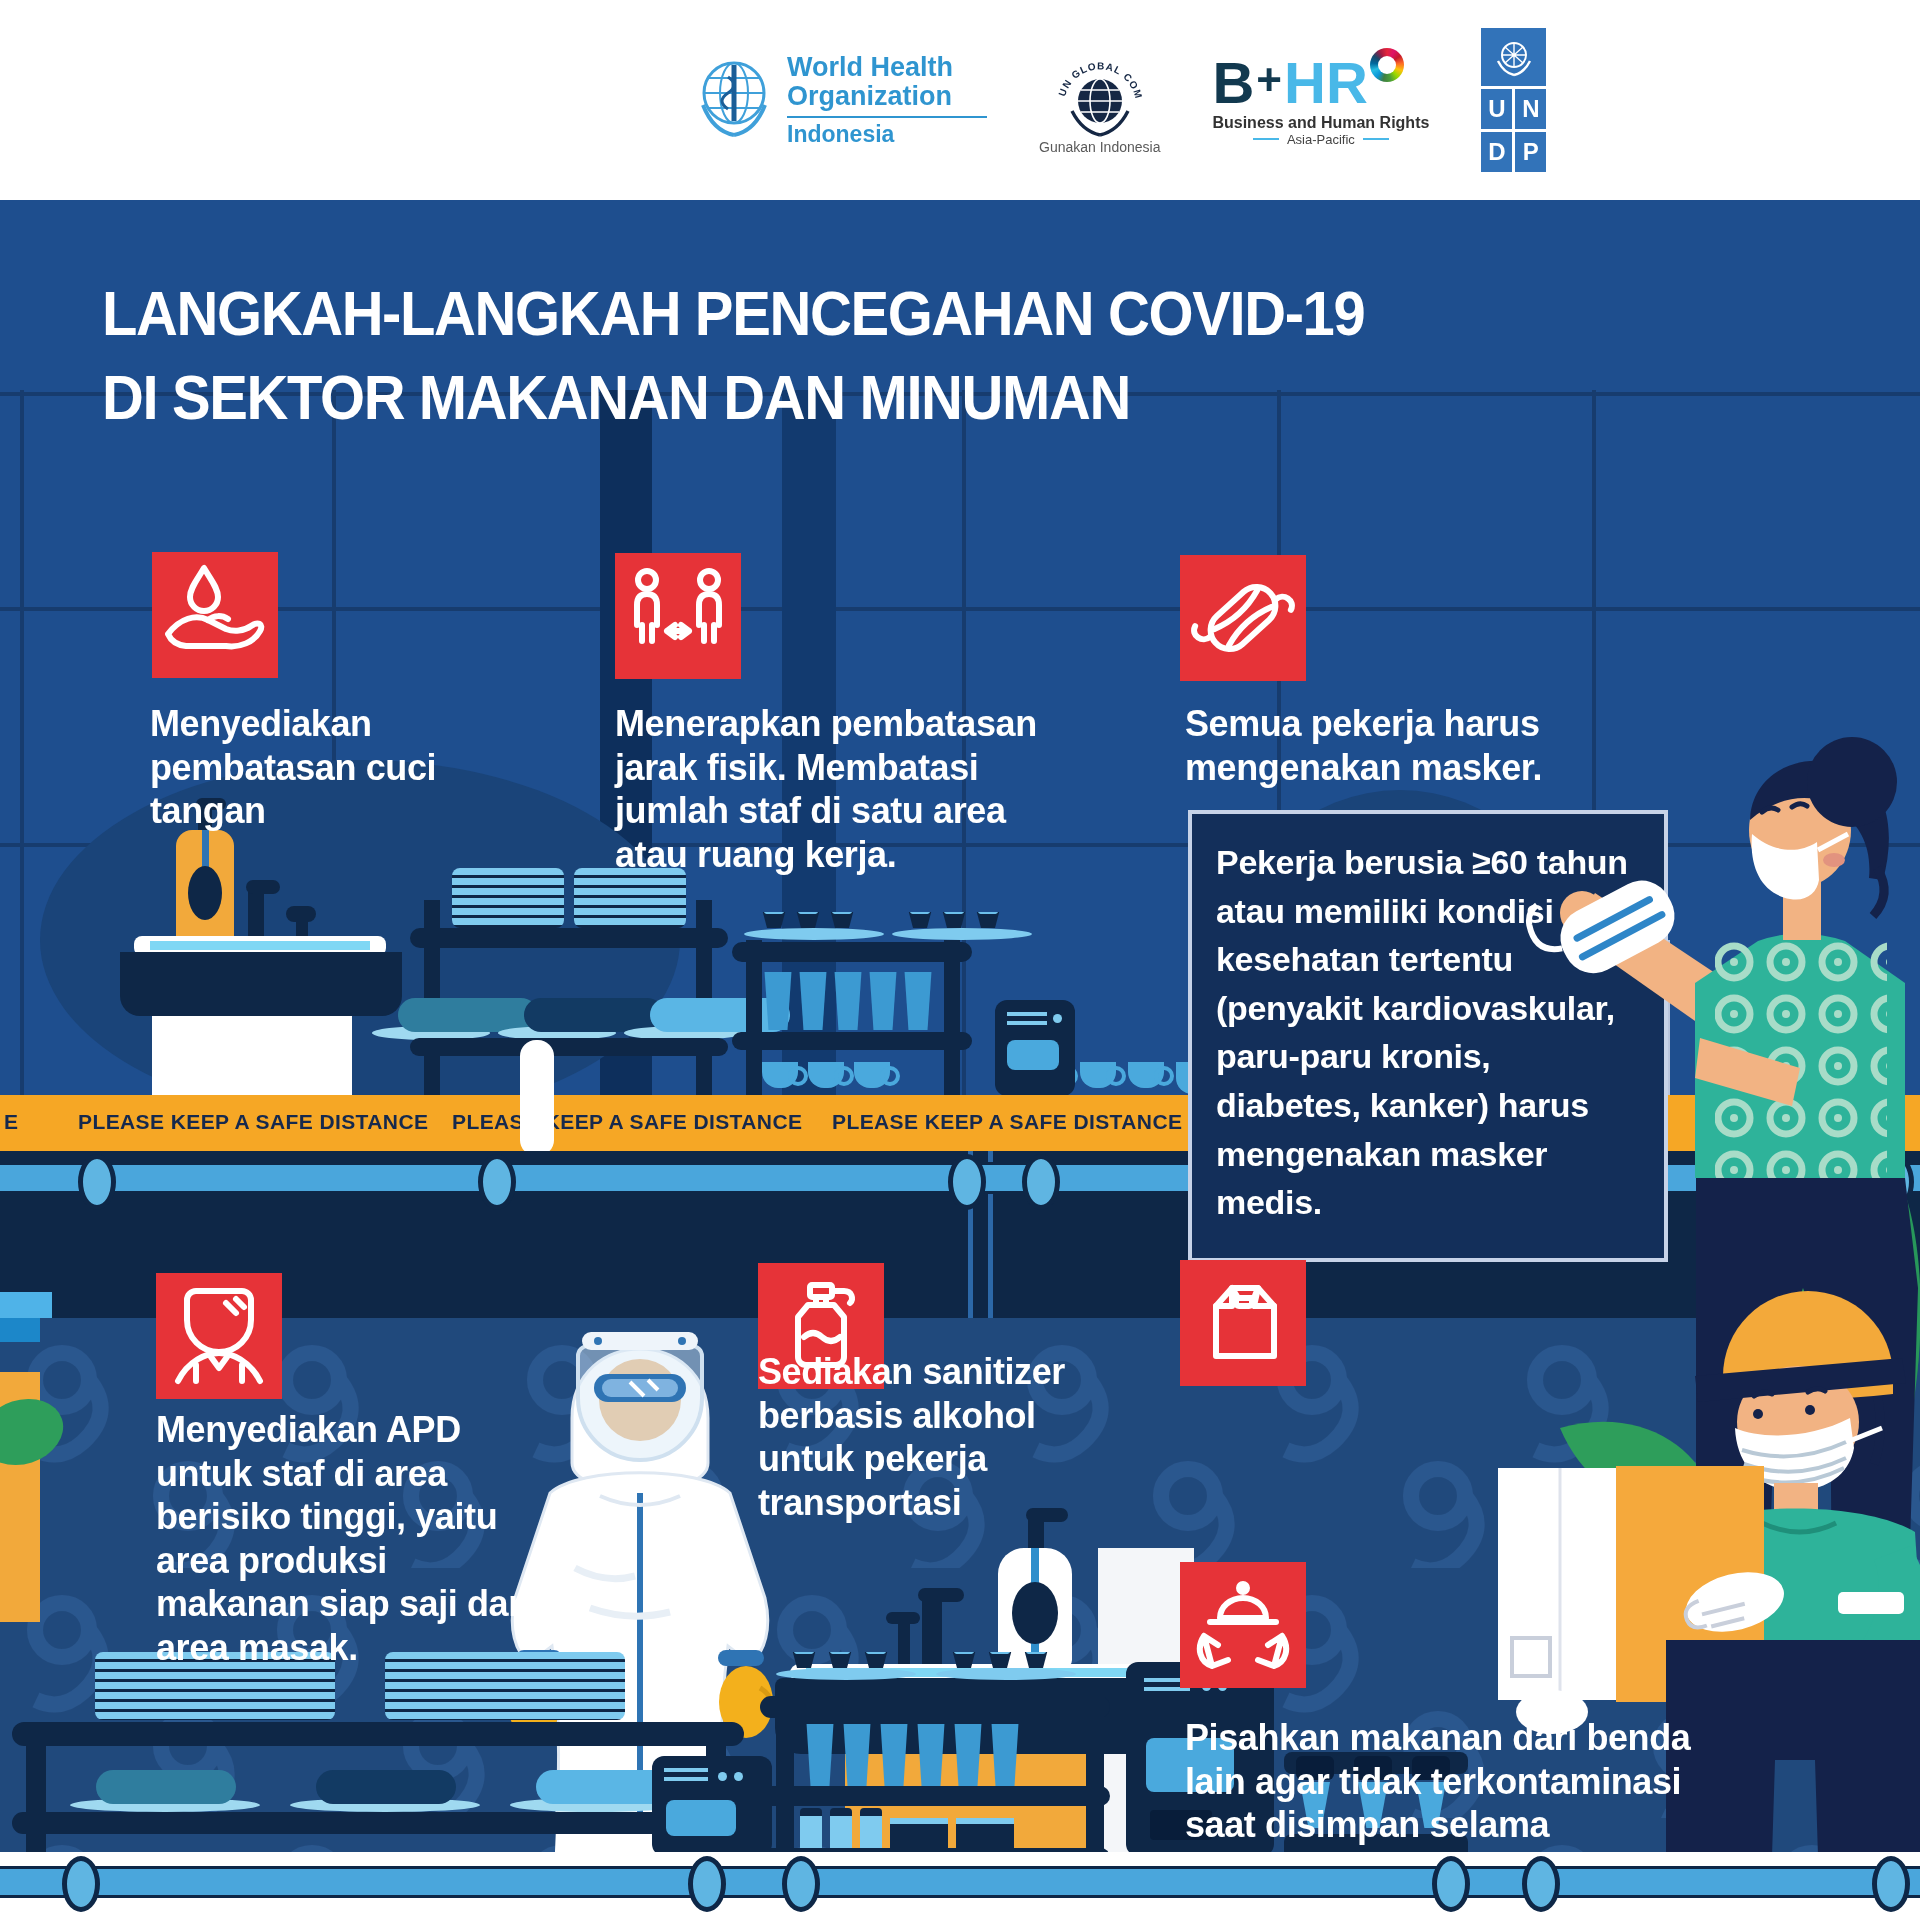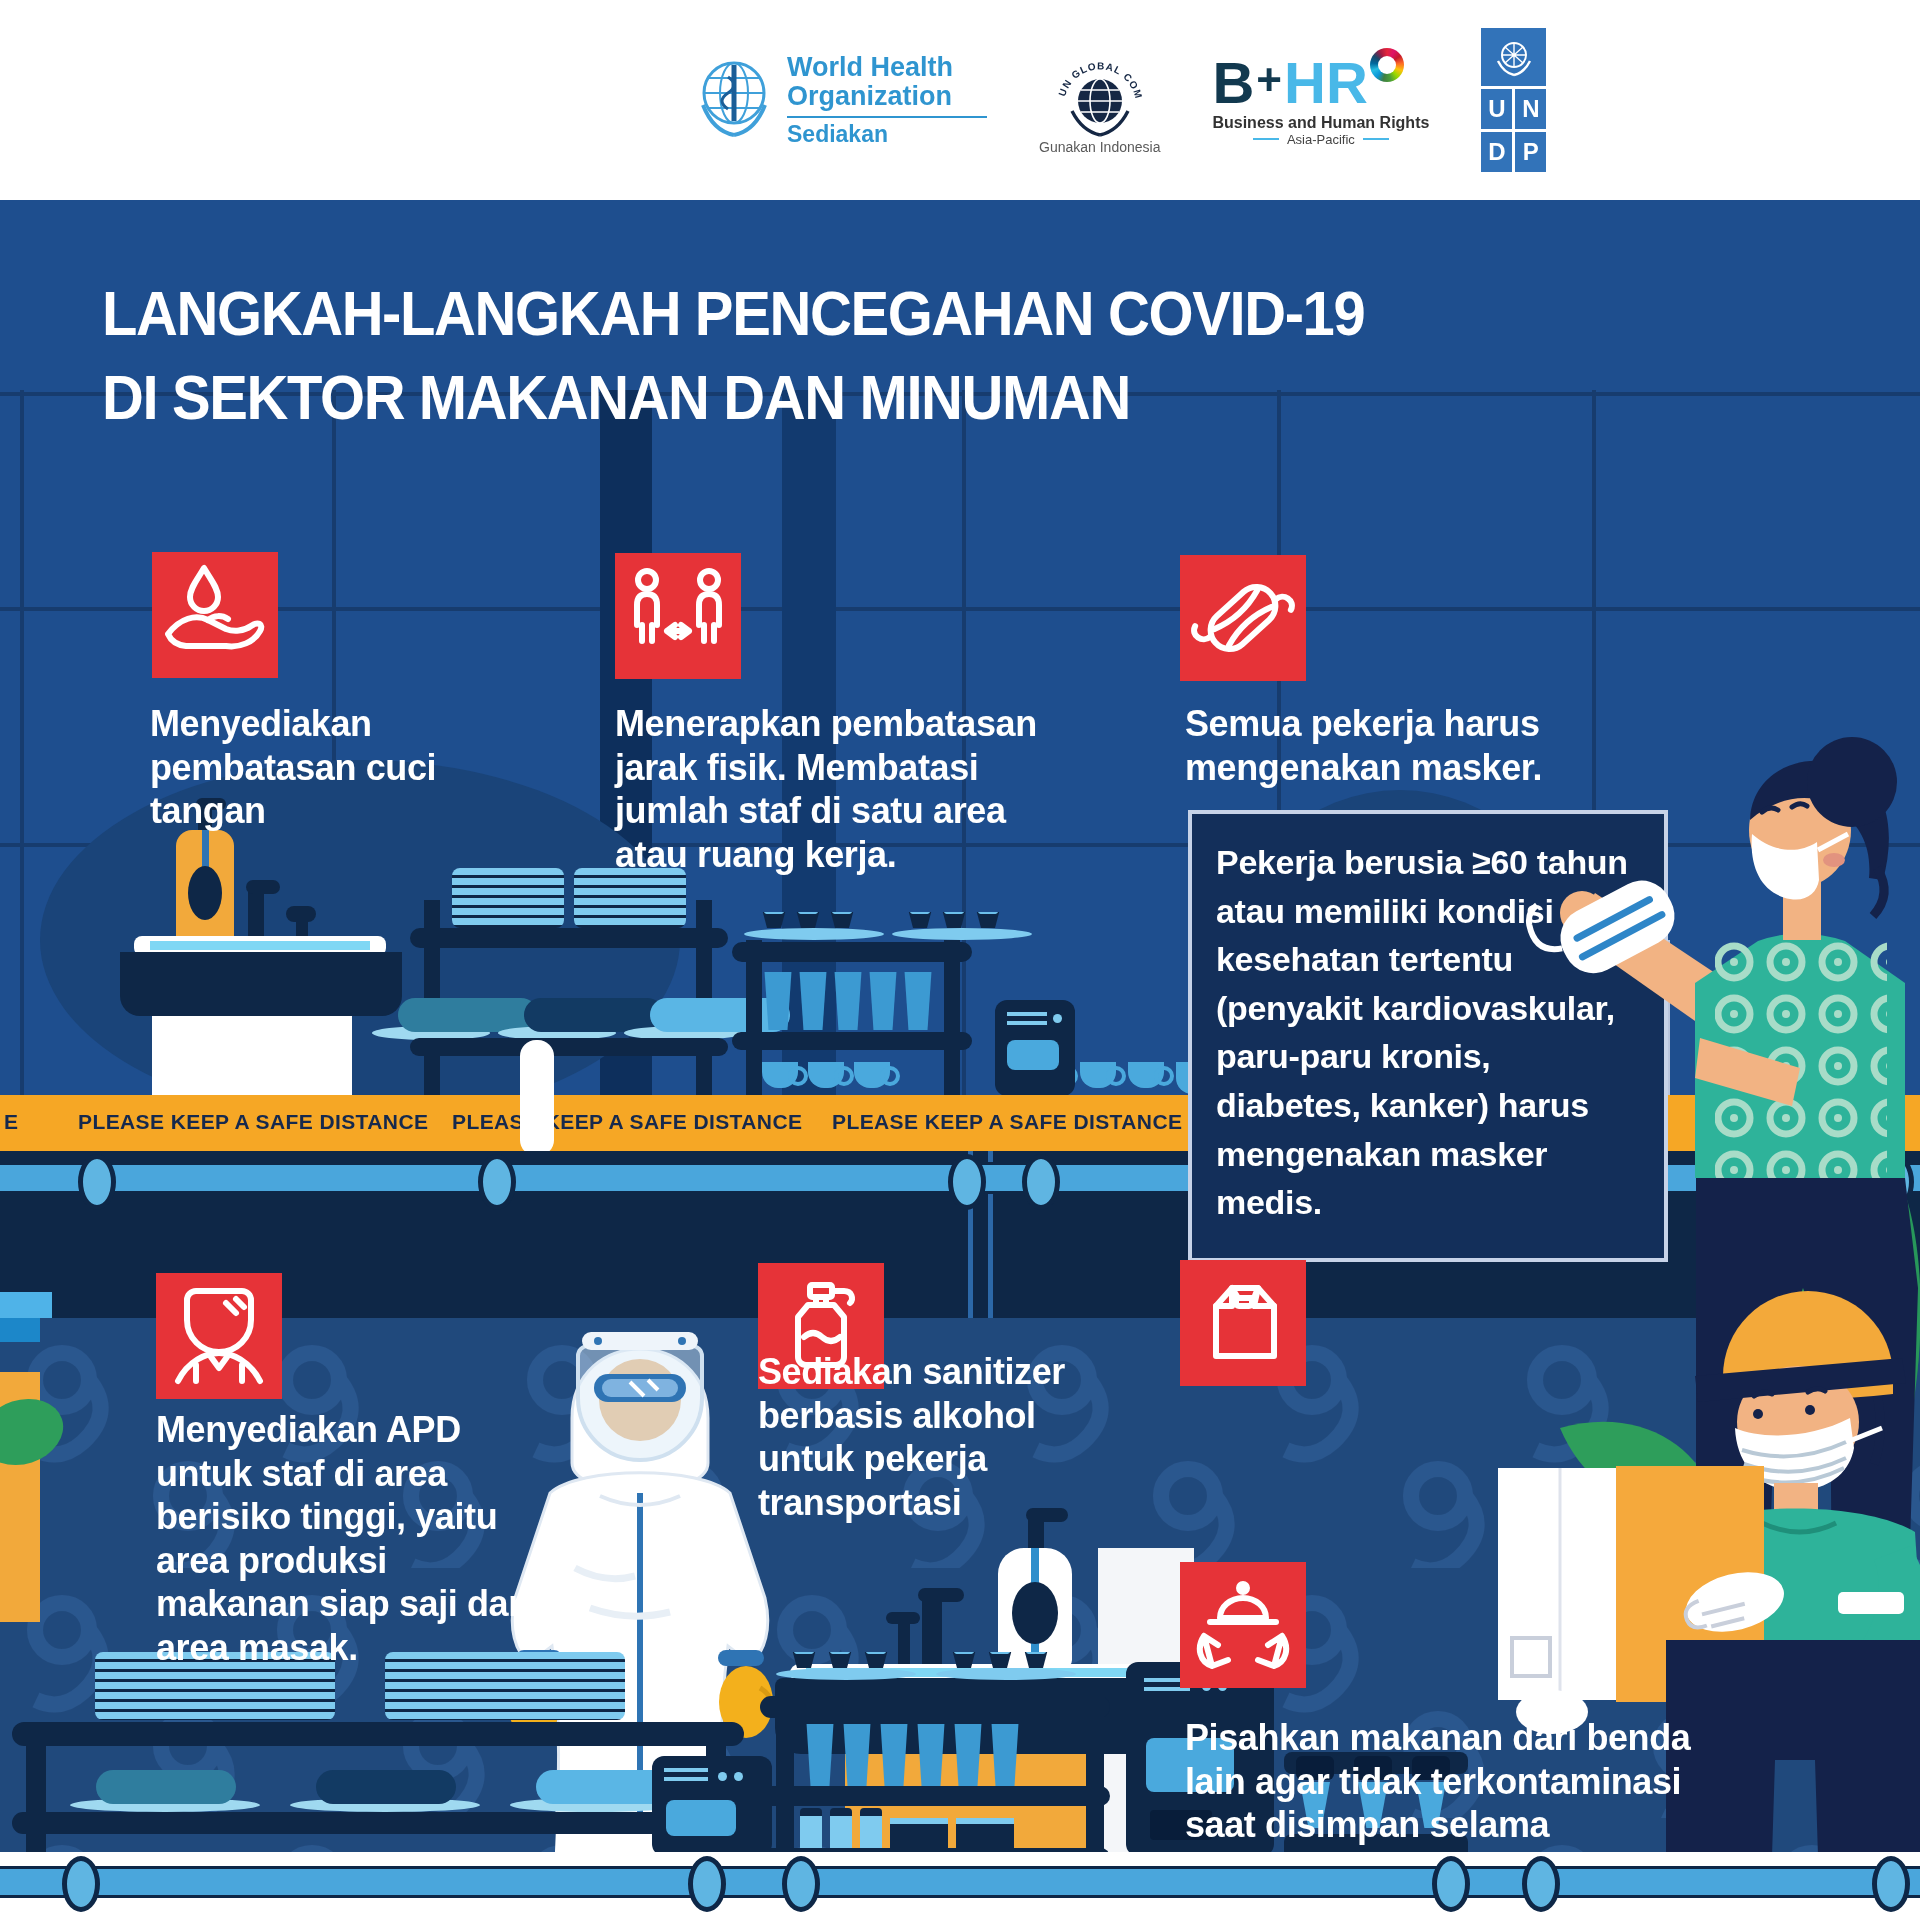--- a/index.html
+++ b/index.html
@@ -105,21 +105,21 @@
       <svg width="78" height="86" viewBox="0 0 78 86">
         <circle cx="39" cy="36" r="30" fill="#fff" stroke="#3fa0da" stroke-width="3"></circle>
         <ellipse cx="39" cy="36" rx="14" ry="30" fill="none" stroke="#3fa0da" stroke-width="2"></ellipse>
         <path d="M9,36 h60 M13,21 h52 M13,51 h52" stroke="#3fa0da" stroke-width="2" fill="none"></path>
         <path d="M39,8 v56" stroke="#1b5e98" stroke-width="5"></path>
         <path d="M33,20 q12,8 0,16 q-12,8 0,16" stroke="#1b5e98" stroke-width="3" fill="none"></path>
         <path d="M8,48 q10,26 31,30 M70,48 q-10,26 -31,30" stroke="#3fa0da" stroke-width="4" fill="none"></path>
       </svg>
       <div class="who-text">
         <div>World Health Organization</div>
-        <div class="who-sub">Sediakan</div>
+        <div class="who-sub">Indonesia</div>
       </div>
     </div>
 
 
     <div class="ungc">
       <svg width="100" height="92" viewBox="0 0 100 92">
         <path id="arcup" d="M15,52 a36,36 0 0 1 70,0" fill="none"></path>
         <text font-size="10" fill="#152744" font-weight="bold" letter-spacing="1">
           <textPath href="#arcup">UN GLOBAL COMPACT</textPath>
         </text>

